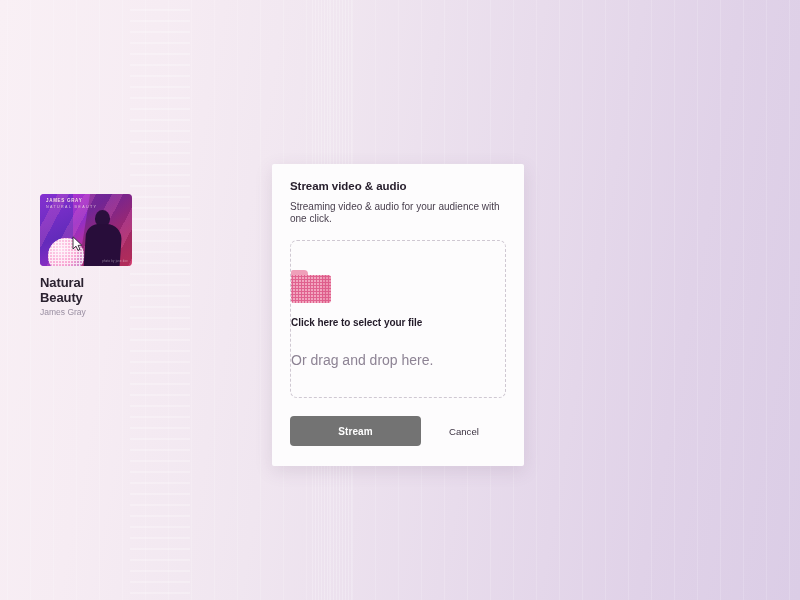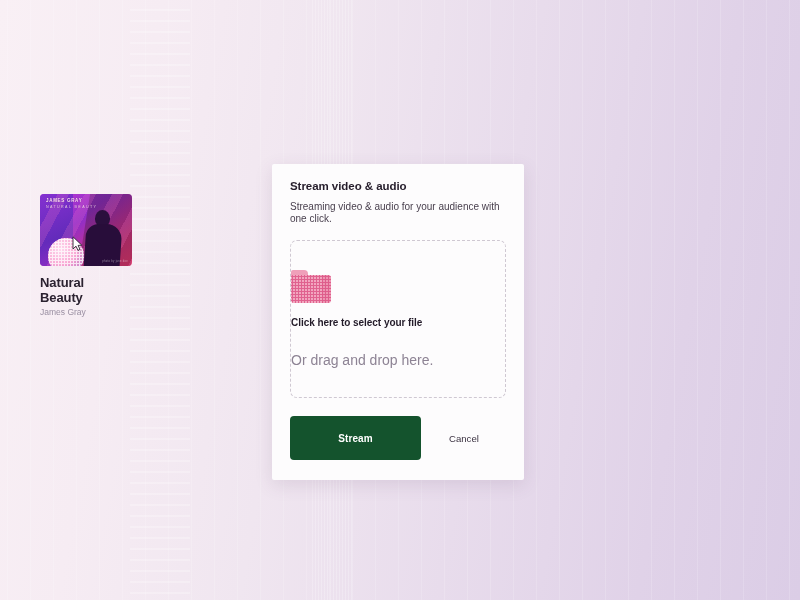--- a/index.html
+++ b/index.html
@@ -354,24 +354,24 @@
     font-size: 14px;
     color: #8d8394;
   }
   #dialog-footer {
     display: flex;
     align-items: center;
     padding: 18px 18px 20px 18px;
   }
   #stream-button {
     width: 131px;
-    height: 44px;
+    height: 30px;
     border: none;
     border-radius: 4px;
-    background: #14532d;
+    background: #737373;
     color: #ffffff;
     font-family: "Liberation Sans", sans-serif;
     font-size: 10px;
     font-weight: bold;
     cursor: pointer;
     letter-spacing: .1px;
   }
   #cancel-button {
     margin-left: 22px;
     background: none;

